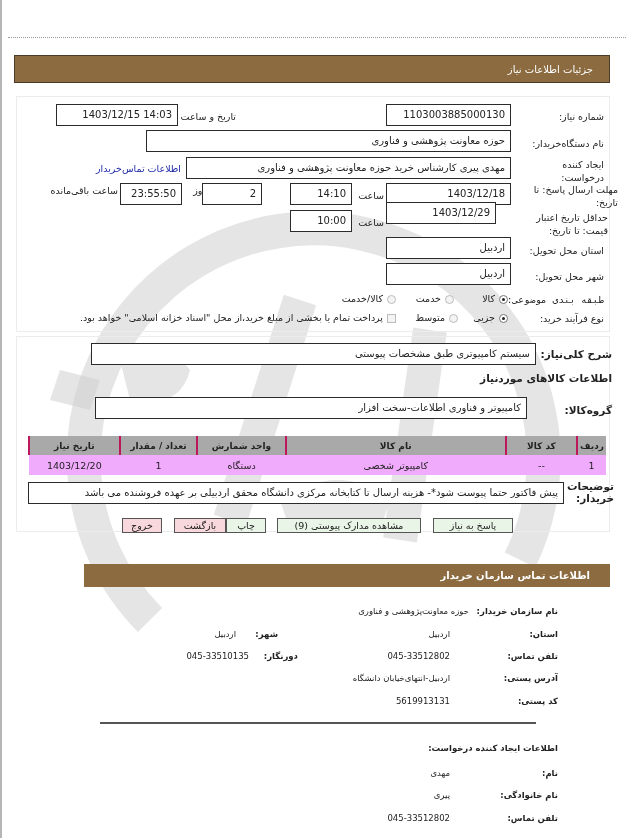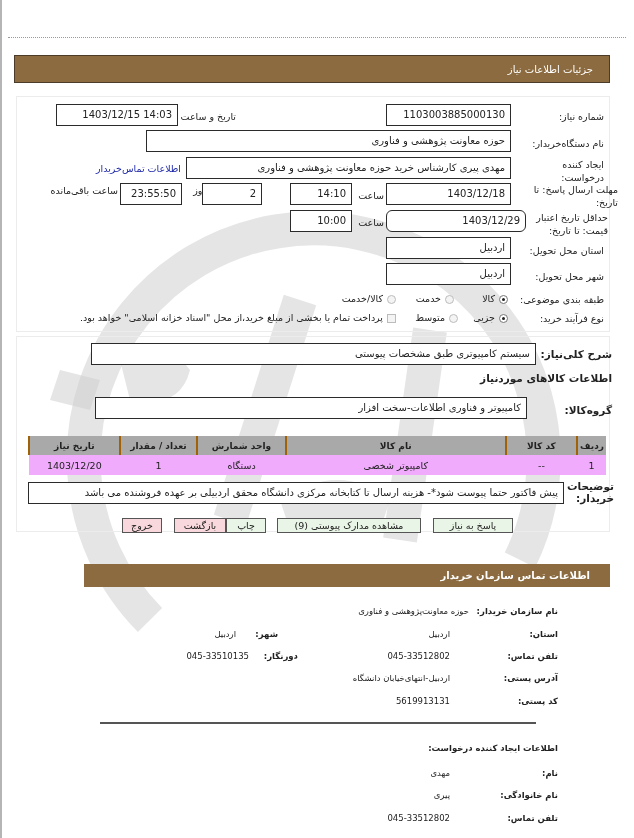--- a/index.html
+++ b/index.html
@@ -29,21 +29,21 @@
   .box.ltr { direction:ltr; text-align:right; font-family:"DejaVu Sans", sans-serif; }
   .link { position:absolute; color:#1f2aa8; font-size:9.5px; white-space:nowrap; }
   .radio { display:inline-block; width:9px; height:9px; border-radius:50%; border:1px solid #bcbcbc; background:#f4f4f4; vertical-align:middle; box-sizing:border-box; position:relative; }
   .radio.on { border-color:#777; background:#fff; }
   .radio.on::after { content:""; position:absolute; left:2px; top:2px; width:3px; height:3px; border-radius:50%; background:#222; }
   .check { display:inline-block; width:9px; height:9px; border:1px solid #bcbcbc; background:#f4f4f4; vertical-align:middle; box-sizing:border-box; }
   .opt { position:absolute; white-space:nowrap; font-size:9.5px; }
   .opt span.t { margin-right:4px; }
   .bold-lbl { position:absolute; font-weight:bold; font-size:10.5px; white-space:nowrap; }
   table.items { position:absolute; left:28px; top:436px; width:578px; border-collapse:collapse; font-size:9px; }
-  table.items th { background:#a9a9a9; color:#222; font-weight:bold; height:17px; border-left:2px solid #a16207; text-align:center; font-size:9px; }
+  table.items th { background:#a9a9a9; color:#222; font-weight:bold; height:17px; border-left:2px solid #be185d; text-align:center; font-size:9px; }
   table.items td { background:#f0abfc; height:18px; text-align:center; font-size:9.5px; }
   .btn {
     position:absolute; height:15px; line-height:13px; font-size:9.5px; text-align:center;
     border:1px solid #555; box-sizing:border-box; white-space:nowrap;
   }
   .btn.green { background:#e9f5e6; }
   .btn.pink { background:#f8d8dc; }
   .sec-bar {
     position:absolute; left:84px; top:564px; width:526px; height:23px;
     background:#8b6b3f; color:#fff; font-weight:bold; font-size:10px;
@@ -94,31 +94,31 @@
   <span class="lbl" style="right:16px;top:183px;width:100px;white-space:normal;line-height:13px;">مهلت ارسال پاسخ: تا تاریخ:</span>
   <div class="box ltr" style="left:386px;top:183px;width:125px;">1403/12/18</div>
   <span class="lbl" style="right:250px;top:190px;">ساعت</span>
   <div class="box ltr" style="left:290px;top:183px;width:62px;">14:10</div>
   <span class="lbl" style="right:427px;top:185px;">روز</span>
   <div class="box ltr" style="left:202px;top:183px;width:60px;">2</div>
   <div class="box ltr" style="left:120px;top:183px;width:62px;">23:55:50</div>
   <span class="lbl" style="right:516px;top:185px;">ساعت باقی‌مانده</span>
 
   <span class="lbl" style="right:26px;top:211px;width:90px;white-space:normal;line-height:13px;">حداقل تاریخ اعتبار قیمت: تا تاریخ:</span>
-  <div class="box ltr" style="left:386px;top:210px;width:140px;border-radius:6px;">1403/12/29</div>
+  <div class="box ltr" style="left:386px;top:202px;width:110px;">1403/12/29</div>
   <span class="lbl" style="right:250px;top:217px;">ساعت</span>
   <div class="box ltr" style="left:290px;top:210px;width:62px;">10:00</div>
 
   <span class="lbl" style="right:30px;top:245px;">استان محل تحویل:</span>
   <div class="box" style="left:386px;top:237px;width:125px;">اردبیل</div>
 
   <span class="lbl" style="right:30px;top:271px;">شهر محل تحویل:</span>
   <div class="box" style="left:386px;top:263px;width:125px;">اردبیل</div>
 
-  <span class="lbl" style="right:30px;top:294px;">طبقه بندی موضوعی:</span>
+  <span class="lbl" style="right:30px;top:294px;font-family:Liberation Mono, monospace;">طبقه بندی موضوعی:</span>
   <span class="opt" style="right:126px;top:293px;">
     <span class="radio on"></span><span class="t">کالا</span>
   </span>
   <span class="opt" style="right:180px;top:293px;">
     <span class="radio"></span><span class="t">خدمت</span>
   </span>
   <span class="opt" style="right:238px;top:293px;">
     <span class="radio"></span><span class="t">کالا/خدمت</span>
   </span>
 

